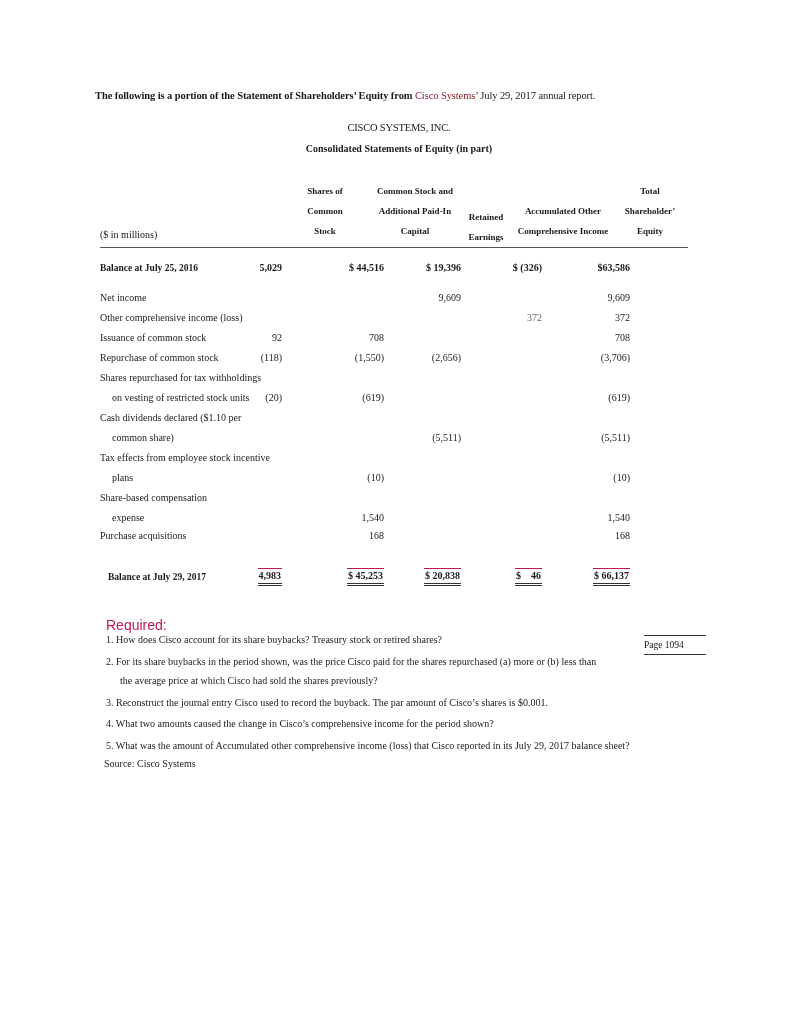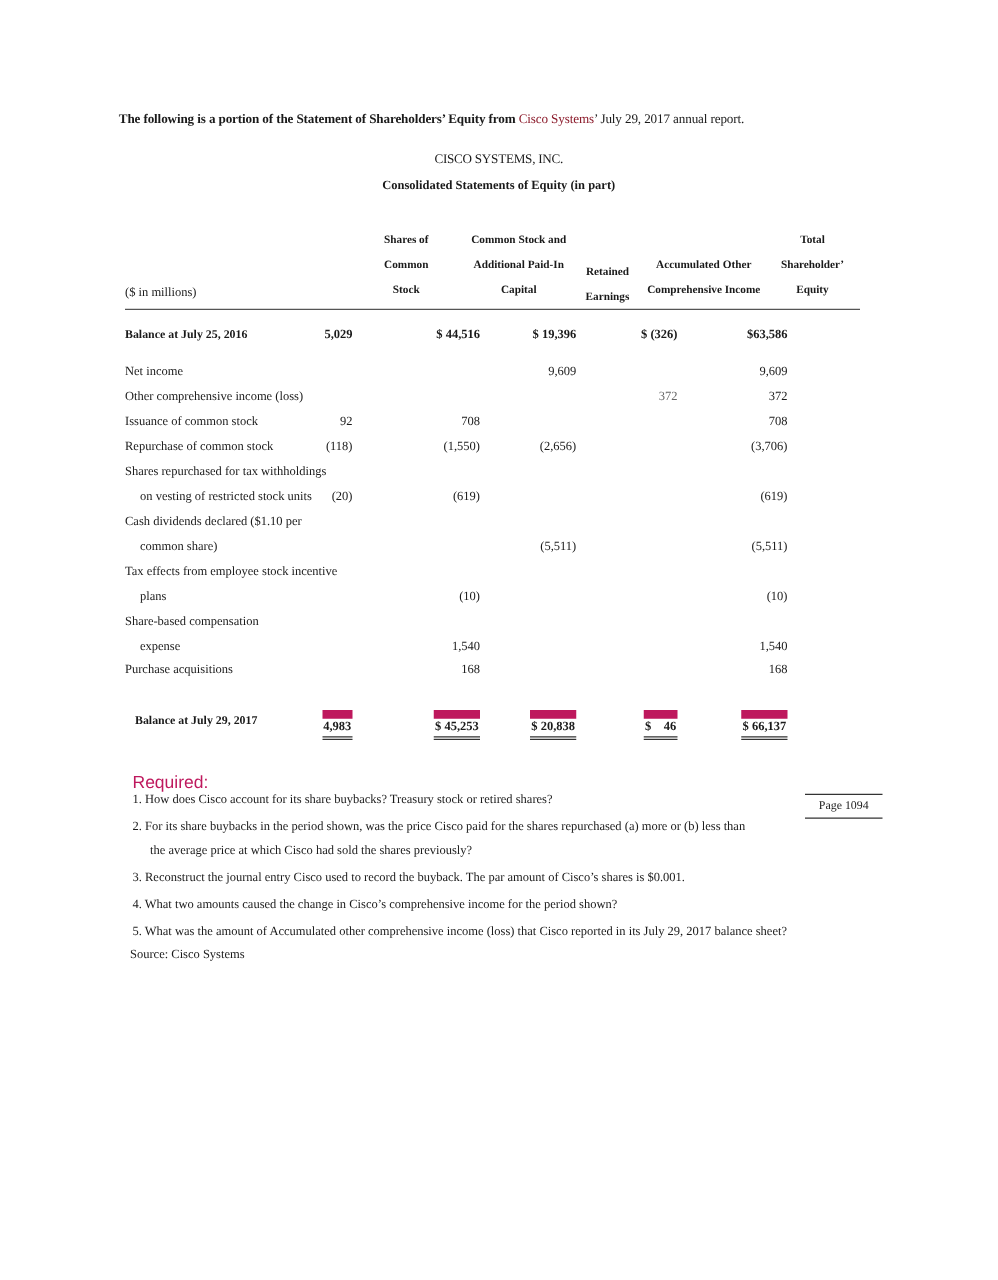--- a/index.html
+++ b/index.html
@@ -75,21 +75,21 @@
       text-align: right;
     }
     .row.bold .cell { font-weight: bold; font-size: 10px; }
     .c1 { right: 466px; }
     .c2 { right: 364px; }
     .c3 { right: 287px; }
     .c4 { right: 206px; }
     .c5 { right: 118px; }
     .light { color: #666; }
     .dbl {
-      border-top: 7px solid #be185d;
+      border-top: 1px solid #be185d;
       border-bottom: 3px double #333;
       line-height: 14px;
       padding: 0 1px;
     }
     .required {
       left: 106px; top: 617px;
       font-family: "Liberation Sans", "DejaVu Sans", sans-serif;
       font-size: 14px;
       color: #be185d;
     }
@@ -99,21 +99,21 @@
       font-size: 10px;
       white-space: nowrap;
     }
     .q.cont { left: 120px; }
     .pagebox {
       left: 644px; top: 635px;
       width: 62px;
       border-top: 1px solid #333;
       border-bottom: 1px solid #333;
       font-size: 9.5px;
-      text-align: center;
+      text-align: left;
       line-height: 18px;
     }
     .source {
       left: 104px; top: 758px;
       font-size: 10px;
     }
   </style>
 </head>
 <body>
 

